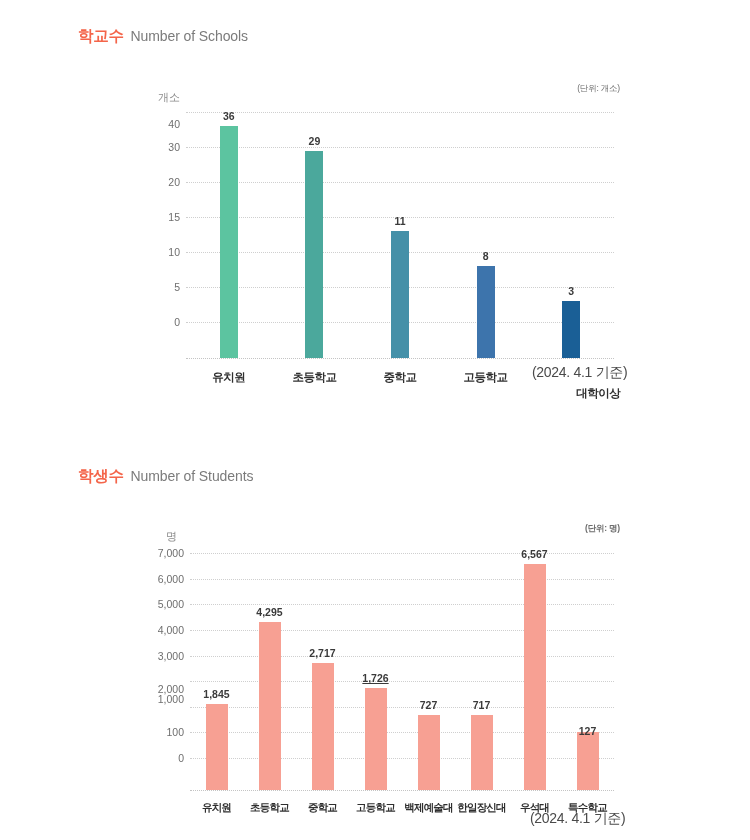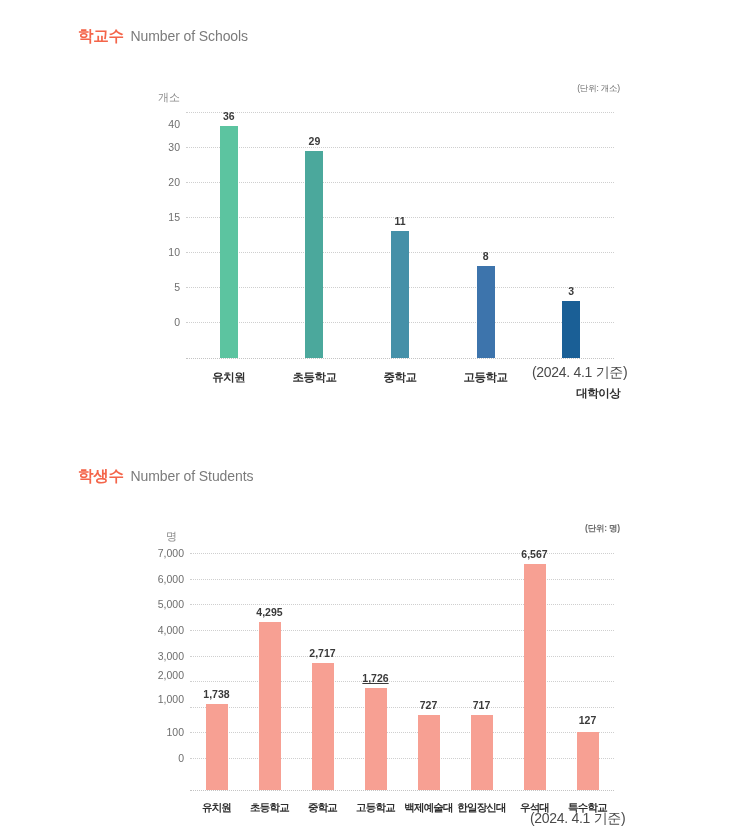--- a/index.html
+++ b/index.html
@@ -209,31 +209,31 @@
         <div class="ytick" style="top: 0px;">7,000</div>
         <div class="gridline" style="top: 25.625px;"></div>
         <div class="ytick" style="top: 25.625px;">6,000</div>
         <div class="gridline" style="top: 51.25px;"></div>
         <div class="ytick" style="top: 51.25px;">5,000</div>
         <div class="gridline" style="top: 76.875px;"></div>
         <div class="ytick" style="top: 76.875px;">4,000</div>
         <div class="gridline" style="top: 102.5px;"></div>
         <div class="ytick" style="top: 102.5px;">3,000</div>
         <div class="gridline" style="top: 128.125px;"></div>
-        <div class="ytick" style="top: 122px;">2,000</div>
+        <div class="ytick" style="top: 136px;">2,000</div>
         <div class="gridline" style="top: 153.75px;"></div>
         <div class="ytick" style="top: 146px; margin-left: 36px;">1,000</div>
         <div class="gridline" style="top: 179.375px;"></div>
         <div class="ytick" style="top: 179.375px;">100</div>
         <div class="gridline" style="top: 205px;"></div>
         <div class="ytick" style="top: 205px;">0</div>
         <div class="gridline baseline" style="top: 237px;"></div>
         <div class="bar-slot" style="left: 0px; width: 53px; top: 0px; height: 237px;">
           <div class="bar" style="width: 22px; height: 86.12px; background: rgb(247, 160, 147);"></div>
-          <div class="bar-value" style="top: 134.88px;">1,738</div>
+          <div class="bar-value" style="top: 134.88px;">1,845</div>
           <div class="cat-label small" style="top: 248px;">유치원</div>
         </div>
         <div class="bar-slot" style="left: 53px; width: 53px; top: 0px; height: 237px;">
           <div class="bar" style="width: 22px; height: 167.684px; background: rgb(247, 160, 147);"></div>
           <div class="bar-value" style="top: 53.3156px;">4,295</div>
           <div class="cat-label small" style="top: 248px;">초등학교</div>
         </div>
         <div class="bar-slot" style="left: 106px; width: 53px; top: 0px; height: 237px;">
           <div class="bar" style="width: 22px; height: 127.248px; background: rgb(247, 160, 147);"></div>
           <div class="bar-value" style="top: 93.7519px;">2,717</div>
@@ -254,20 +254,20 @@
           <div class="bar-value" style="top: 145.808px;">717</div>
           <div class="cat-label small" style="top: 248px;">한일장신대</div>
         </div>
         <div class="bar-slot" style="left: 318px; width: 53px; top: 0px; height: 237px;">
           <div class="bar" style="width: 22px; height: 225.904px; background: rgb(247, 160, 147);"></div>
           <div class="bar-value" style="top: -4.90437px;">6,567</div>
           <div class="cat-label small" style="top: 248px;">우석대</div>
         </div>
         <div class="bar-slot" style="left: 371px; width: 53px; top: 0px; height: 237px;">
           <div class="bar" style="width: 22px; height: 58.3937px; background: rgb(247, 160, 147);"></div>
-          <div class="bar-value" style="top: 161px;">127</div>
+          <div class="bar-value" style="top: 172px;">127</div>
           <div class="cat-label small" style="top: 248px;">특수학교</div>
         </div>
       </div>
   </div>
 
   <div class="footnote" style="left:530px; top:370px;">(2024. 4.1 기준)</div>
 </div>
 
 </body></html>

